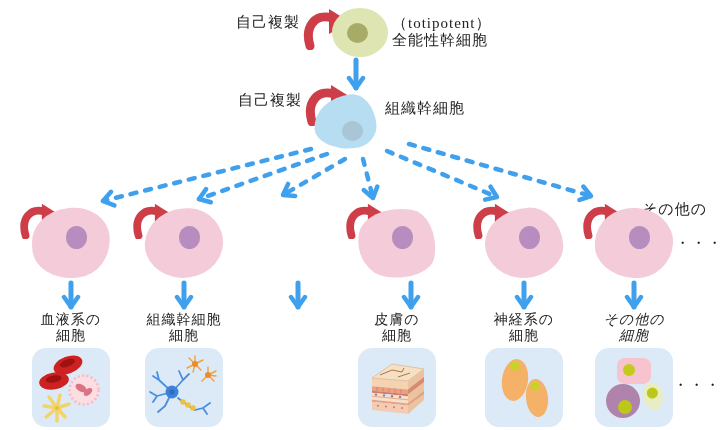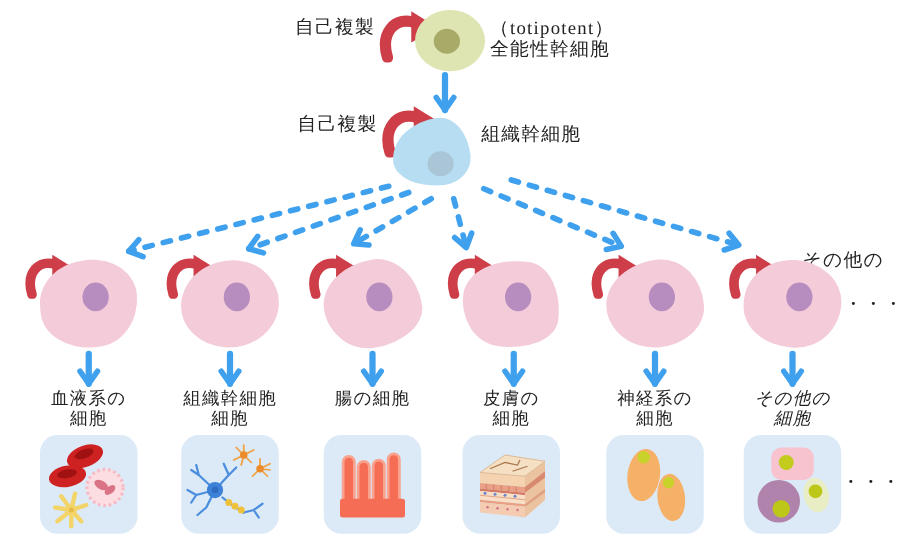--- a/index.html
+++ b/index.html
@@ -163,45 +163,22 @@
         </g>
         <circle cx="27" cy="44" r="6.5" fill="#3d82d8"></circle>
         <circle cx="27" cy="44" r="2.6" fill="#2f6cc0"></circle>
         <circle cx="38" cy="54" r="2.8" fill="#f0c23c"></circle>
         <circle cx="43" cy="57" r="2.8" fill="#f0c23c"></circle>
         <circle cx="48" cy="60" r="2.8" fill="#f0c23c"></circle>
       </svg>
     </div>
   </div>
 
-  <div class="col" style="left:232px;">
-    <svg class="cell-arrow" width="46" height="36" viewBox="0 0 52 42">
-      <path d="M8,38 C2,18 14,5 30,10" stroke="#cd3e48" stroke-width="9" fill="none" stroke-linecap="round"></path>
-      <polygon points="27,1 48,14 27,26" fill="#cd3e48"></polygon>
-    </svg>
-    <div class="tissue-blob" style="border-radius:57% 43% 55% 45%/48% 60% 40% 52%;transform:rotate(-9deg);"></div>
-    <div class="tissue-nucleus"></div>
-    <div class="col-label">
-      <div>腸の細胞</div>
-      <div></div>
-    </div>
-    <div class="box">
-      <svg width="78" height="79" viewBox="0 0 78 79">
-        <g fill="#f56d55" stroke="#f9a38f" stroke-width="2.2">
-          <rect x="15.5" y="17" width="9" height="40" rx="4.5"></rect>
-          <rect x="27.5" y="21" width="9" height="36" rx="4.5"></rect>
-          <rect x="39.5" y="20" width="9" height="37" rx="4.5"></rect>
-          <rect x="51.5" y="15" width="9" height="42" rx="4.5"></rect>
-        </g>
-        <rect x="13" y="51" width="52" height="15" rx="2" fill="#f56d55"></rect>
-      </svg>
-    </div>
-  </div>
-
-  <div class="col" style="left:343px;">
+
+  <div class="col" style="left:331px;">
     <svg class="cell-arrow" width="46" height="36" viewBox="0 0 52 42">
       <path d="M8,38 C2,18 14,5 30,10" stroke="#cd3e48" stroke-width="9" fill="none" stroke-linecap="round"></path>
       <polygon points="27,1 48,14 27,26" fill="#cd3e48"></polygon>
     </svg>
     <div class="tissue-blob" style="border-radius:62% 38% 58% 42%/46% 62% 38% 54%;transform:rotate(8deg);"></div>
     <div class="tissue-nucleus"></div>
     <div class="col-label">
       <div>皮膚の</div>
       <div>細胞</div>
     </div>

